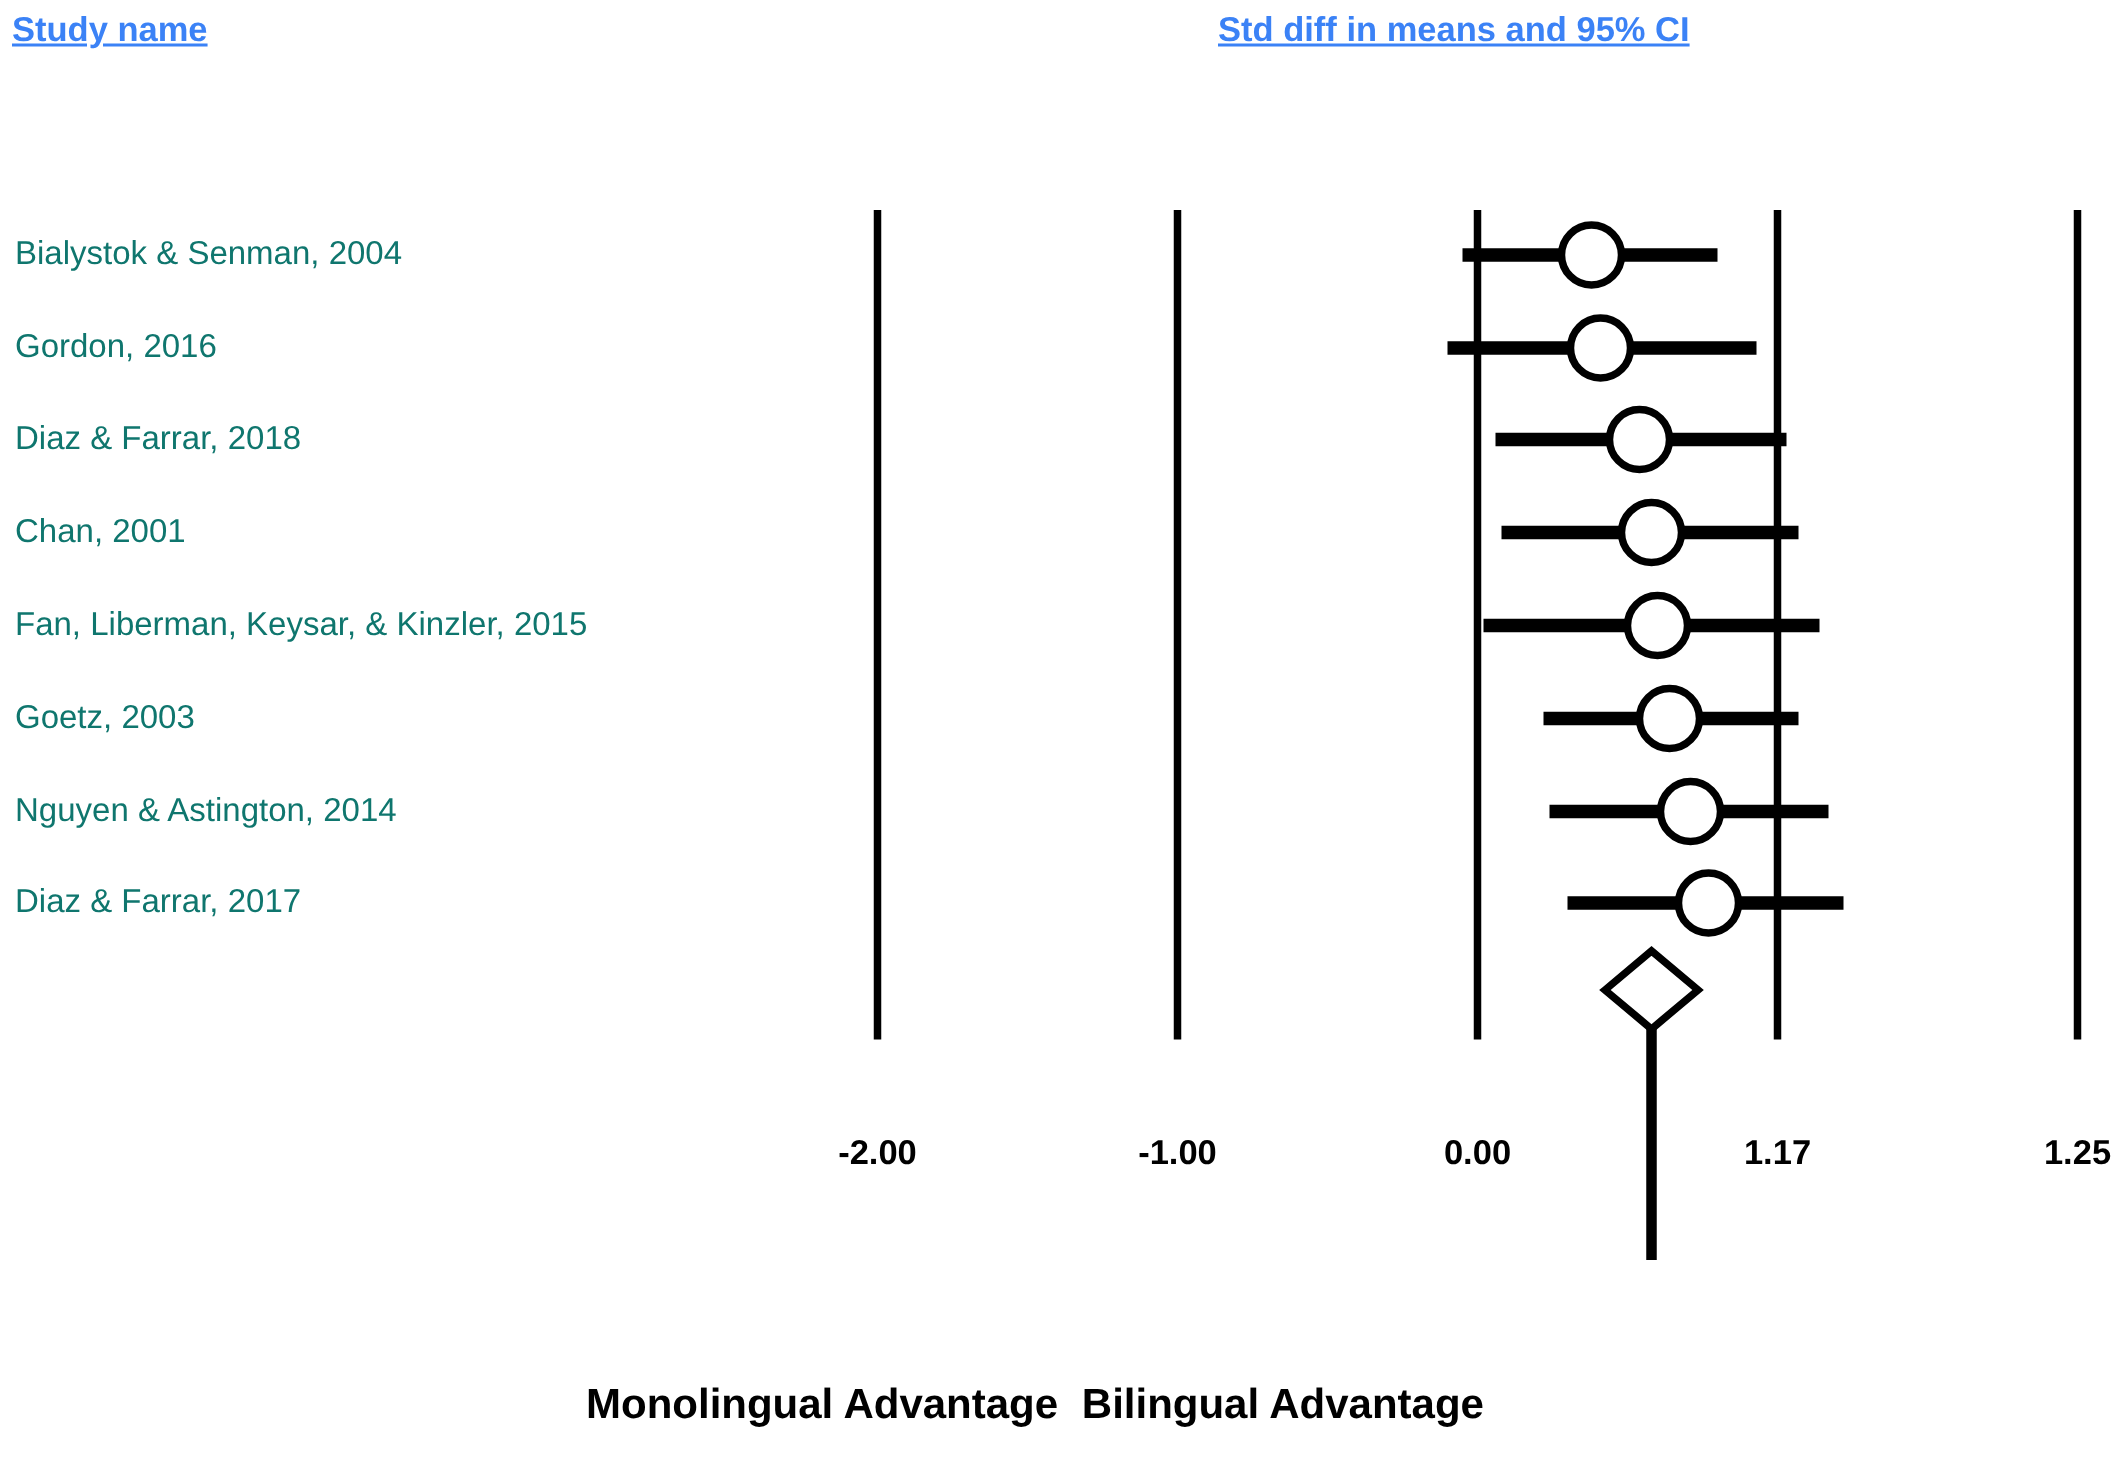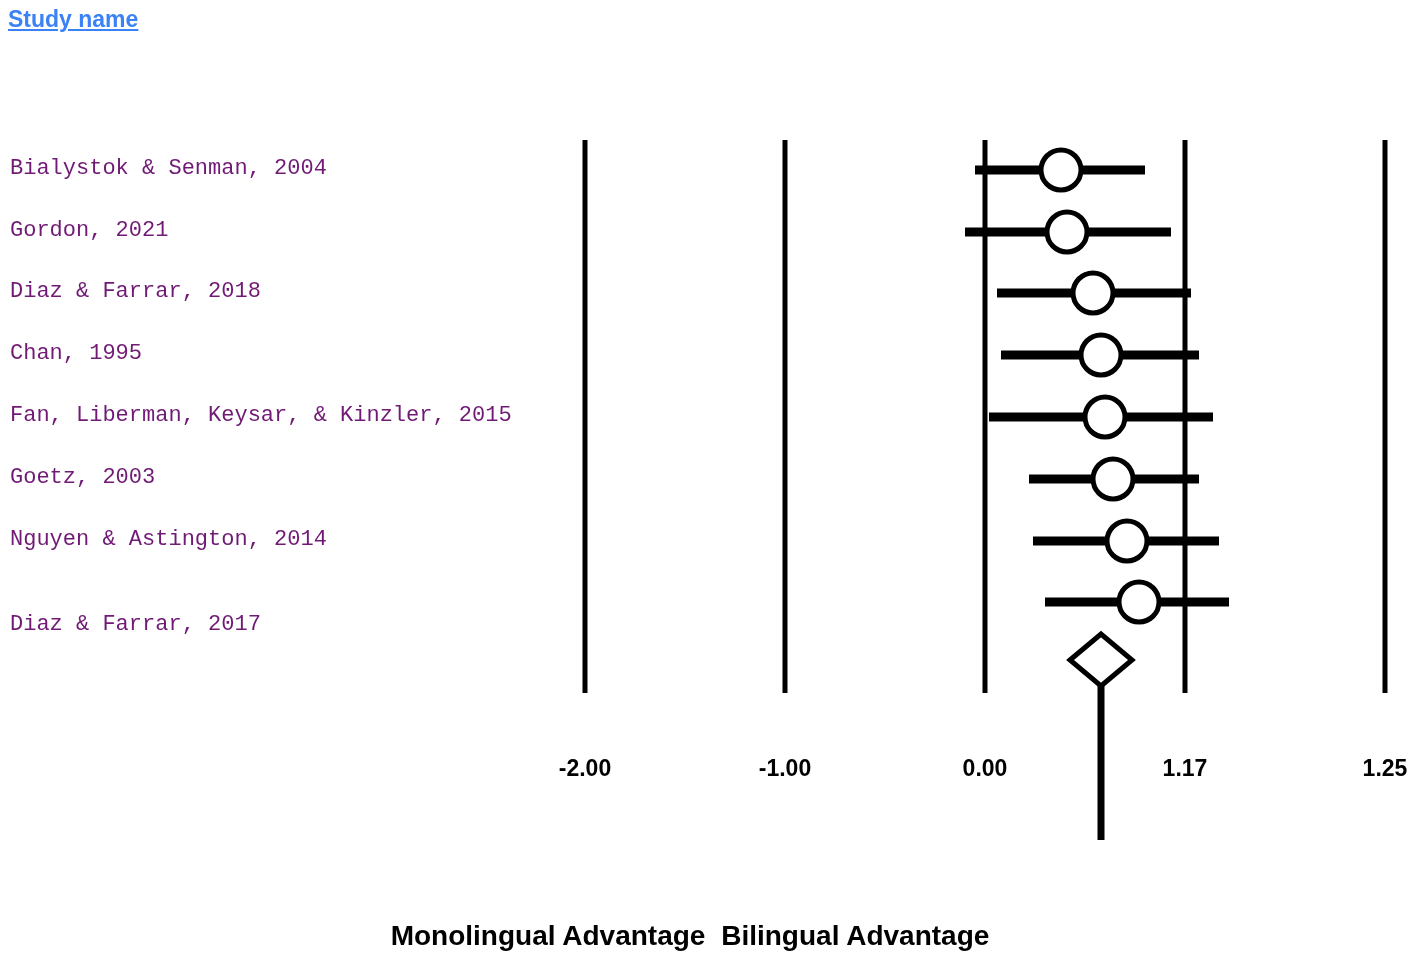--- a/index.html
+++ b/index.html
@@ -31,23 +31,22 @@
     top: 6px;
   }
   #hdr-effect {
     left: 812px;
     top: 6px;
   }
   .study-label {
     position: absolute;
     left: 10px;
     font-size: 22px;
-    color: #701a75;
+    color: #0f766e;
     white-space: nowrap;
-    font-family: Liberation Mono, monospace;
   }
   #plot {
     position: absolute;
     left: 0;
     top: 0;
     width: 1417px;
     height: 980px;
   }
   #xlabels {
     position: absolute;
@@ -82,30 +81,31 @@
     white-space: nowrap;
   }
   #footer span { padding: 0 4px; }
 </style>
 </head>
 <body>
 
 <div id="page">
 
   <div class="hdr" id="hdr-study">Study name</div>
+  <div class="hdr" id="hdr-effect">Std diff in means and 95% CI</div>
 
   <div id="labels">
       <div class="study-label" style="top: 156px;">Bialystok &amp; Senman, 2004</div>
-      <div class="study-label" style="top: 218px;">Gordon, 2021</div>
+      <div class="study-label" style="top: 218px;">Gordon, 2016</div>
       <div class="study-label" style="top: 279px;">Diaz &amp; Farrar, 2018</div>
-      <div class="study-label" style="top: 341px;">Chan, 1995</div>
+      <div class="study-label" style="top: 341px;">Chan, 2001</div>
       <div class="study-label" style="top: 403px;">Fan, Liberman, Keysar, &amp; Kinzler, 2015</div>
       <div class="study-label" style="top: 465px;">Goetz, 2003</div>
       <div class="study-label" style="top: 527px;">Nguyen &amp; Astington, 2014</div>
-      <div class="study-label" style="top: 588px; margin-top: 24px;">Diaz &amp; Farrar, 2017</div>
+      <div class="study-label" style="top: 588px;">Diaz &amp; Farrar, 2017</div>
     </div>
 
   <svg id="plot" viewBox="0 0 1417 980">
       <line x1="585" y1="140" x2="585" y2="693" stroke="#000" stroke-width="5"></line>
       <line x1="785" y1="140" x2="785" y2="693" stroke="#000" stroke-width="5"></line>
       <line x1="985" y1="140" x2="985" y2="693" stroke="#000" stroke-width="5"></line>
       <line x1="1185" y1="140" x2="1185" y2="693" stroke="#000" stroke-width="5"></line>
       <line x1="1385" y1="140" x2="1385" y2="693" stroke="#000" stroke-width="5"></line>
       <line x1="975" y1="170" x2="1145" y2="170" stroke="#000" stroke-width="9"></line>
       <circle cx="1061" cy="170" r="20" fill="#ffffff" stroke="#000" stroke-width="5"></circle>

